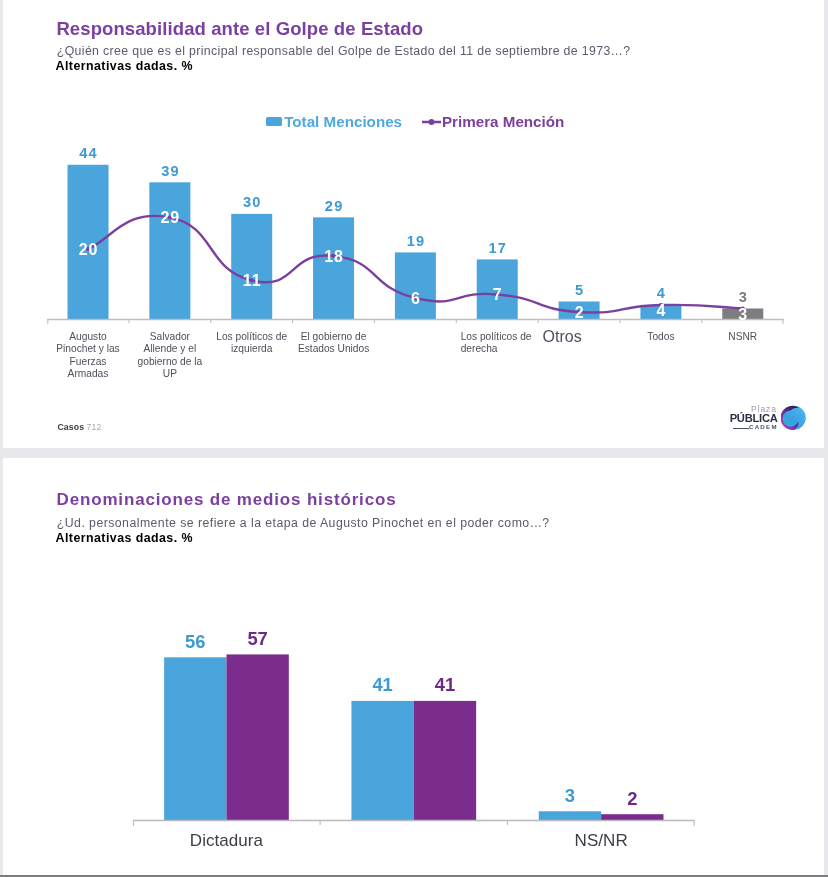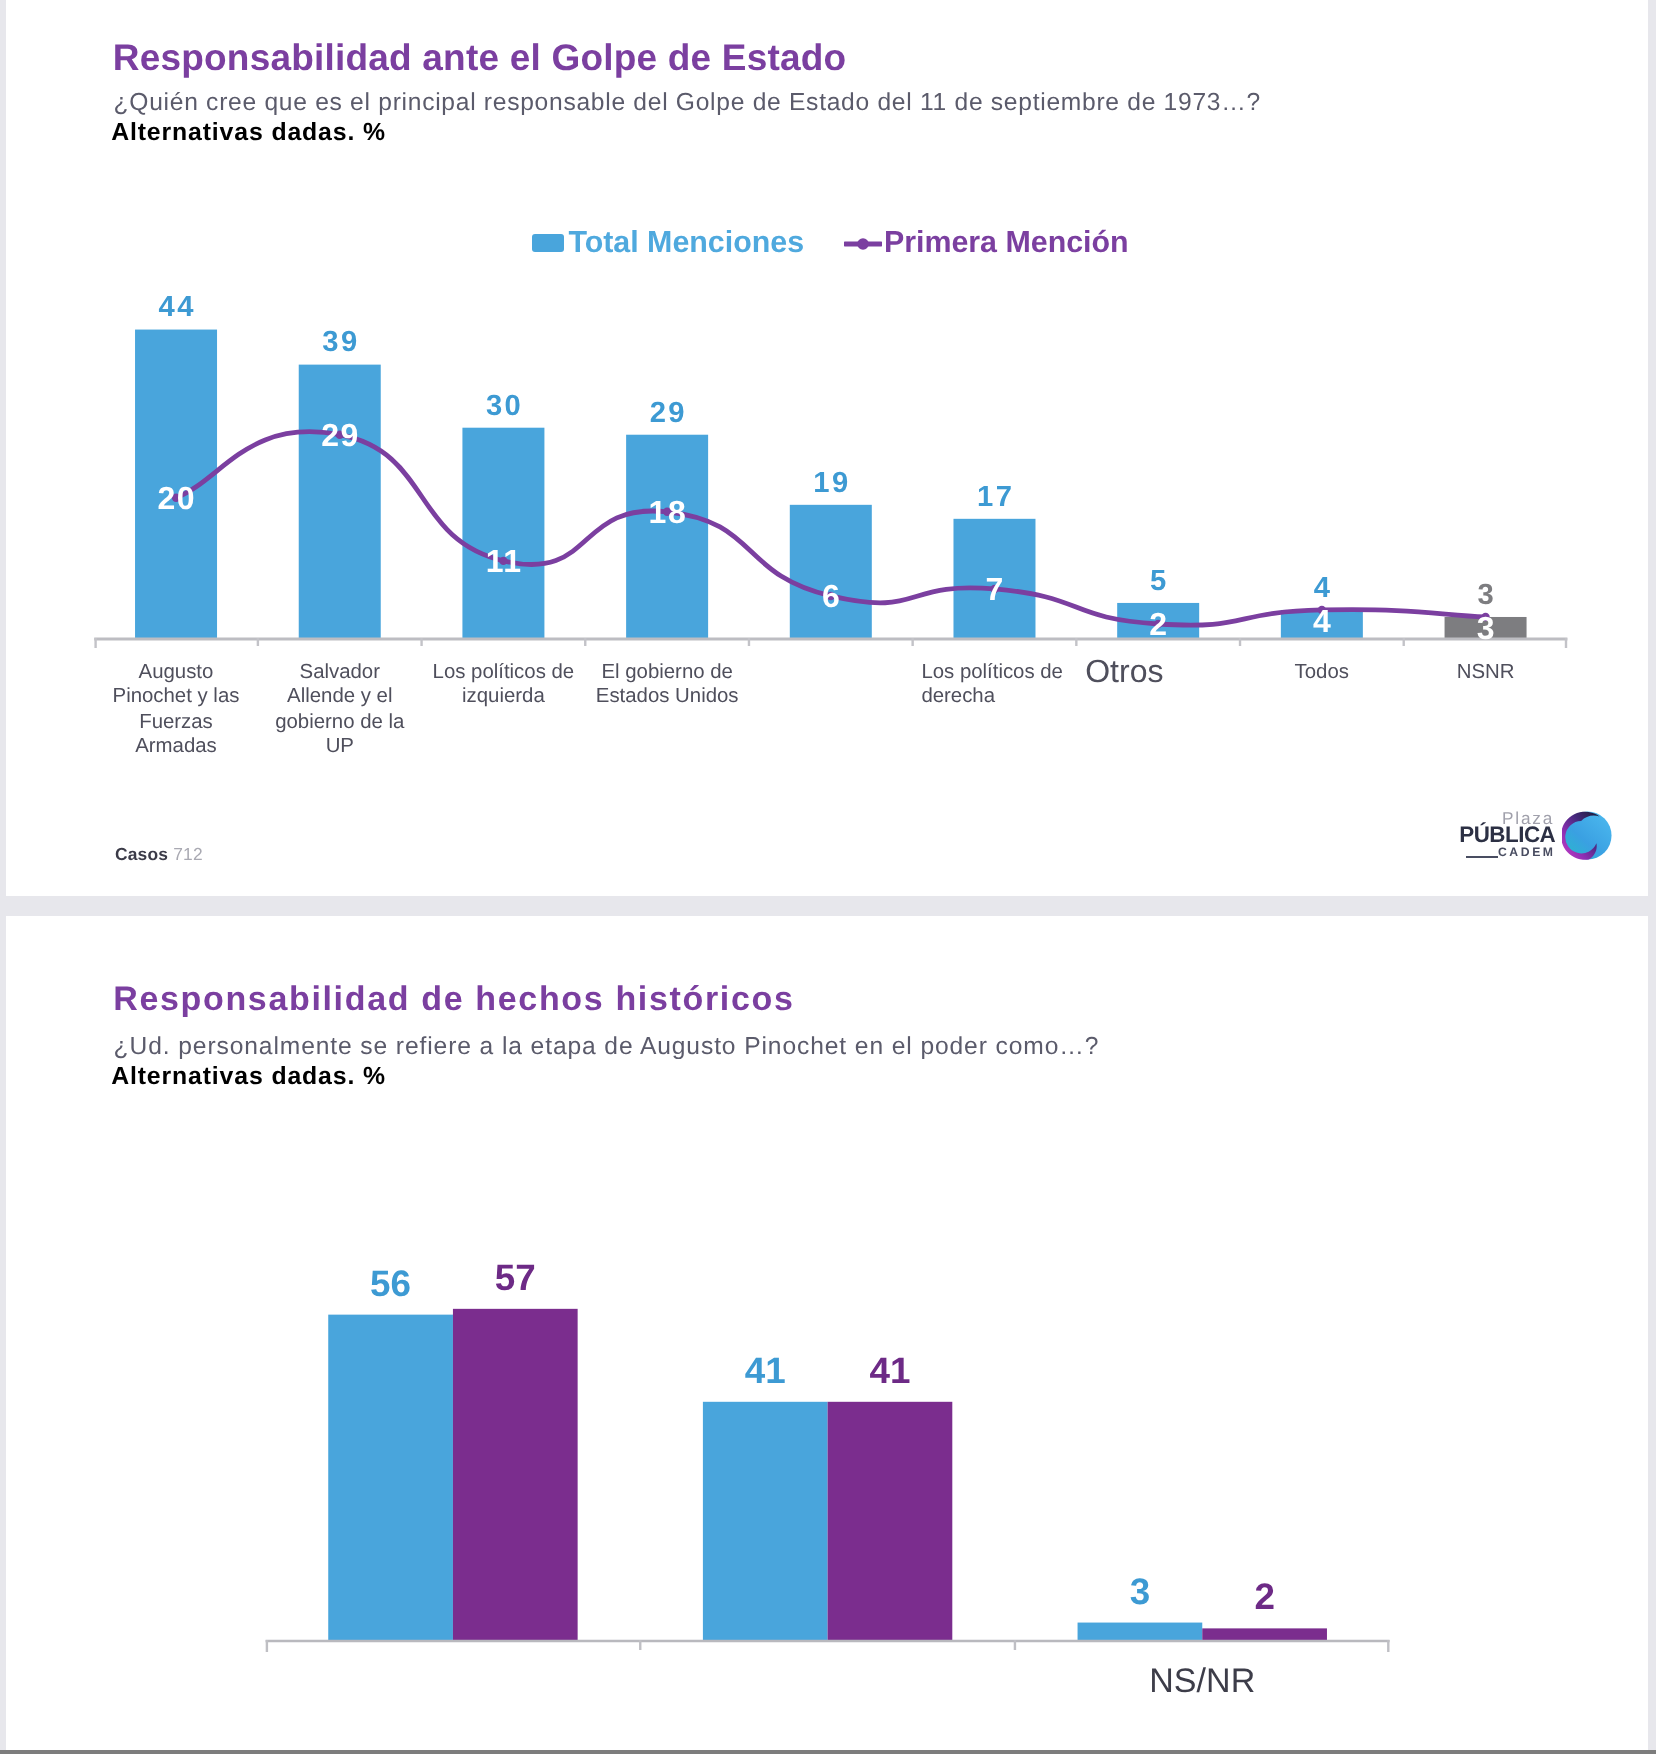--- a/index.html
+++ b/index.html
@@ -151,21 +151,21 @@
                  A13.2 13.2 0 1 0 14.7 27.15
                  C17.9 25.3 19.6 21.7 18.9 18.3
                  A8.9 8.9 0 1 1 10.5 6.0
                  C13.2 3.4 16.9 2.3 20.6 3.6 Z" fill="url(#gp)"></path>
       </svg>
     </div>
   </div>
 
   <div id="bottom-bar"></div>
   <div class="slide" id="slide2">
-    <div class="title" id="s2-title" style="left: 53.6px; top: 32.5px; font-size: 17px; letter-spacing: 0.83px; line-height: 20px;">Responsabilidad de hechos históricos</div>
+    <div class="title" id="s2-title" style="left: 53.6px; top: 32.5px; font-size: 17px; letter-spacing: 0.83px; line-height: 20px;">Denominaciones de medios históricos</div>
     <div class="subtitle" id="s2-sub" style="left: 53.8px; top: 59.4px; font-size: 12.3px; letter-spacing: 0.45px; line-height: 13px;">¿Ud. personalmente se refiere a la etapa de Augusto Pinochet en el poder como…?</div>
     <div class="subtitle-bold" id="s2-subb" style="left: 52.6px; top: 74.7px; font-size: 12.4px; letter-spacing: 0.44px; line-height: 13px;">Alternativas dadas. %</div>
 
 
     <div id="chart2" style="position: absolute; left: 0px; top: 172px; width: 821px; height: 230px;">
         <svg width="821" height="230" viewBox="0 0 821 230">
           <rect x="161.12" y="27.32" width="62.35" height="162.68" fill="#49A5DC"></rect>
           <rect x="223.47" y="24.42" width="62.35" height="165.58" fill="#7B2D8E"></rect>
           <rect x="348.45" y="70.90" width="62.35" height="119.10" fill="#49A5DC"></rect>
           <rect x="410.80" y="70.90" width="62.35" height="119.10" fill="#7B2D8E"></rect>
@@ -176,16 +176,17 @@
           <line x1="317.13" y1="190" x2="317.13" y2="195" stroke="#bfbfc4" stroke-width="1.2"></line>
           <line x1="504.47" y1="190" x2="504.47" y2="195" stroke="#bfbfc4" stroke-width="1.2"></line>
           <line x1="691.15" y1="190" x2="691.15" y2="196" stroke="#bfbfc4" stroke-width="1.2"></line>
           <text x="192.29" y="17.82" text-anchor="middle" font-family="Liberation Sans, sans-serif" font-size="18.4" font-weight="bold" fill="#3D9AD3">56</text>
           <text x="254.64" y="14.92" text-anchor="middle" font-family="Liberation Sans, sans-serif" font-size="18.4" font-weight="bold" fill="#6D2A86">57</text>
           <text x="379.63" y="61.40" text-anchor="middle" font-family="Liberation Sans, sans-serif" font-size="18.4" font-weight="bold" fill="#3D9AD3">41</text>
           <text x="441.98" y="61.40" text-anchor="middle" font-family="Liberation Sans, sans-serif" font-size="18.4" font-weight="bold" fill="#6D2A86">41</text>
           <text x="566.96" y="171.78" text-anchor="middle" font-family="Liberation Sans, sans-serif" font-size="18.4" font-weight="bold" fill="#3D9AD3">3</text>
           <text x="629.31" y="174.69" text-anchor="middle" font-family="Liberation Sans, sans-serif" font-size="18.4" font-weight="bold" fill="#6D2A86">2</text>
         </svg>
+        <div style="position: absolute; left: 129.8px; top: 201px; width: 187.3px; text-align: center; font-size: 17px; color: rgb(61, 61, 73); letter-spacing: 0.05px;">Dictadura</div>
         <div style="position: absolute; left: 504.5px; top: 201px; width: 187.3px; text-align: center; font-size: 17px; color: rgb(61, 61, 73); letter-spacing: 0.05px;">NS/NR</div>
       </div>
   </div>
 </div>
 
 </body></html>

